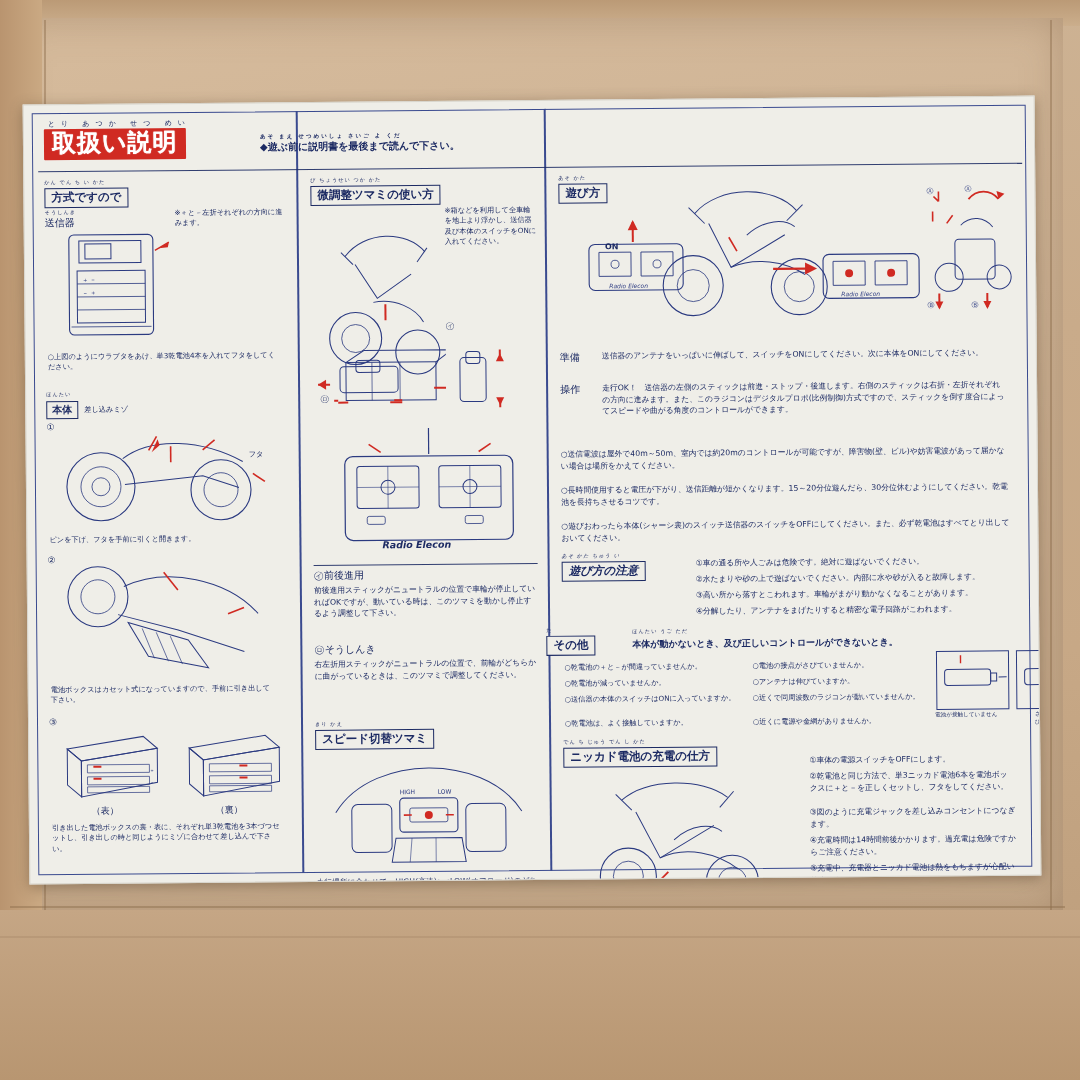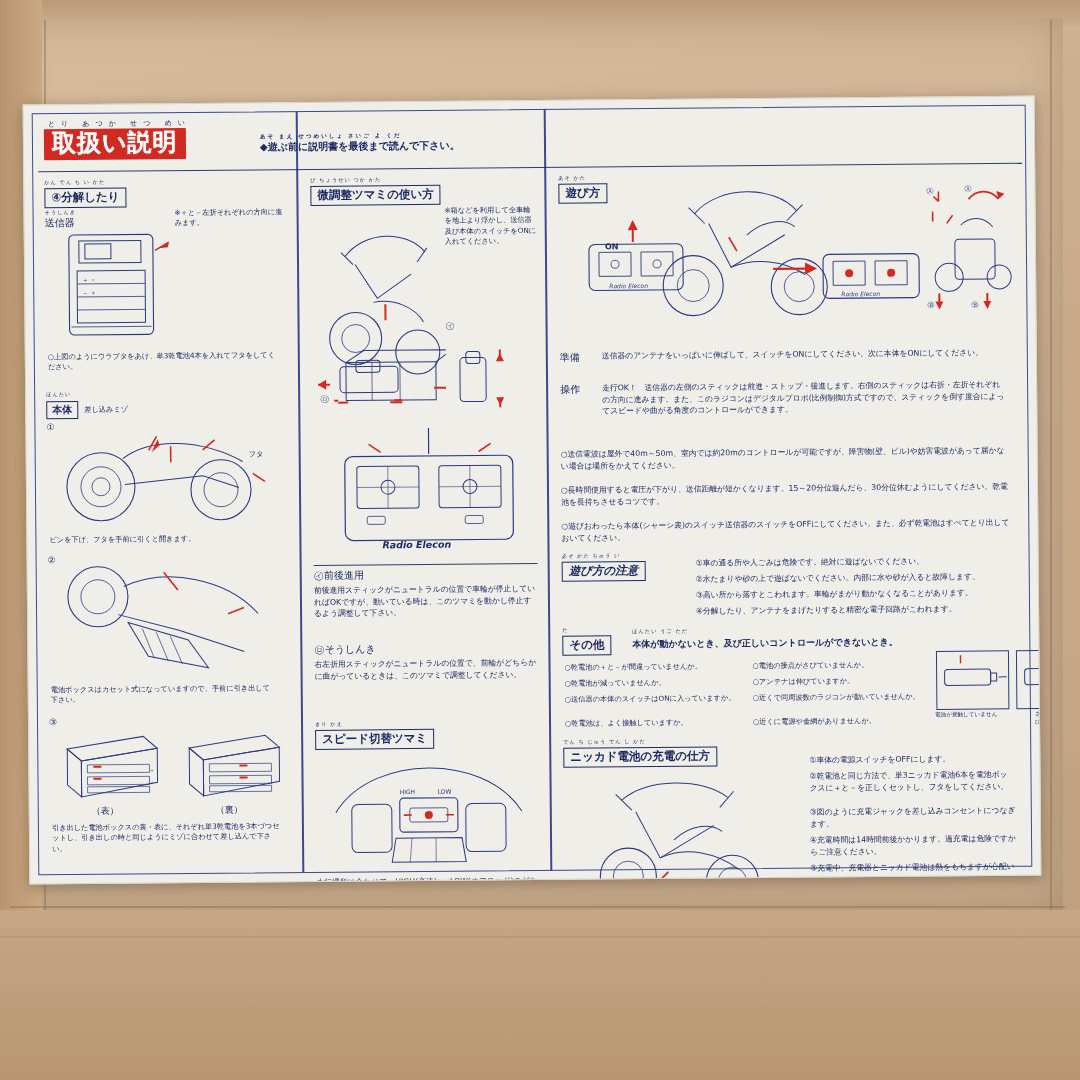--- a/index.html
+++ b/index.html
@@ -115,21 +115,21 @@
     </div>
   </div>
   <div class="title-note txt">
     <span class="rb">あそ  まえ  せつめいしょ   さいご      よ   くだ</span>
     <span>◆遊ぶ前に説明書を最後まで読んで下さい。</span>
   </div>
   <div class="sep" style="left:14px;top:66px;width:984px;"></div>
 
   <div style="position:absolute;left:20px;top:74px;width:244px;">
     <div class="txt ruby">かん でん ち        い    かた</div>
-    <div class="headline"><span class="head">④分解したり</span></div>
+    <div class="headline"><span class="head">方式ですので</span></div>
   </div>
 
   <div style="position:absolute;left:20px;top:104px;">
     <div class="txt ruby">そうしんき</div>
     <div class="sub txt">送信器</div>
   </div>
   <div class="txt tiny" style="position:absolute;left:150px;top:104px;width:112px;">※＋と－左折それぞれの方向に進みます。</div>
 
   <div class="art" style="left:30px;top:126px;">
     <svg width="120" height="110" viewBox="0 0 120 110">
@@ -408,21 +408,21 @@
 
   <div style="position:absolute;left:534px;top:452px;font-style:italic;">
     <div class="txt ruby">あそ     かた      ちゅう  い</div>
     <div class="headline"><span class="head">遊び方の注意</span></div>
   </div>
   <div class="txt tiny2" style="position:absolute;left:668px;top:458px;width:318px;">①車の通る所や人ごみは危険です。絶対に遊ばないでください。</div>
   <div class="txt tiny2" style="position:absolute;left:668px;top:474px;width:318px;">②水たまりや砂の上で遊ばないでください。内部に水や砂が入ると故障します。</div>
   <div class="txt tiny2" style="position:absolute;left:668px;top:490px;width:318px;">③高い所から落すとこわれます。車輪がまがり動かなくなることがあります。</div>
   <div class="txt tiny2" style="position:absolute;left:668px;top:506px;width:318px;">④分解したり、アンテナをまげたりすると精密な電子回路がこわれます。</div>
 
-  <div style="position:absolute;left:534px;top:526px;">
+  <div style="position:absolute;left:518px;top:526px;">
     <div class="txt ruby">た</div>
     <div class="headline"><span class="head">その他</span></div>
   </div>
   <div class="txt ruby" style="position:absolute;left:604px;top:528px;">ほんたい   うご                    ただ</div>
   <div class="txt sm" style="position:absolute;left:604px;top:538px;width:380px;font-weight:bold;">本体が動かないとき、及び正しいコントロールができないとき。</div>
 
   <div class="txt tiny" style="position:absolute;left:536px;top:562px;width:184px;">○乾電池の＋と－が間違っていませんか。</div>
   <div class="txt tiny" style="position:absolute;left:536px;top:578px;width:184px;">○乾電池が減っていませんか。</div>
   <div class="txt tiny" style="position:absolute;left:536px;top:594px;width:184px;">○送信器の本体のスイッチはONに入っていますか。</div>
   <div class="txt tiny" style="position:absolute;left:536px;top:618px;width:184px;">○乾電池は、よく接触していますか。</div>

